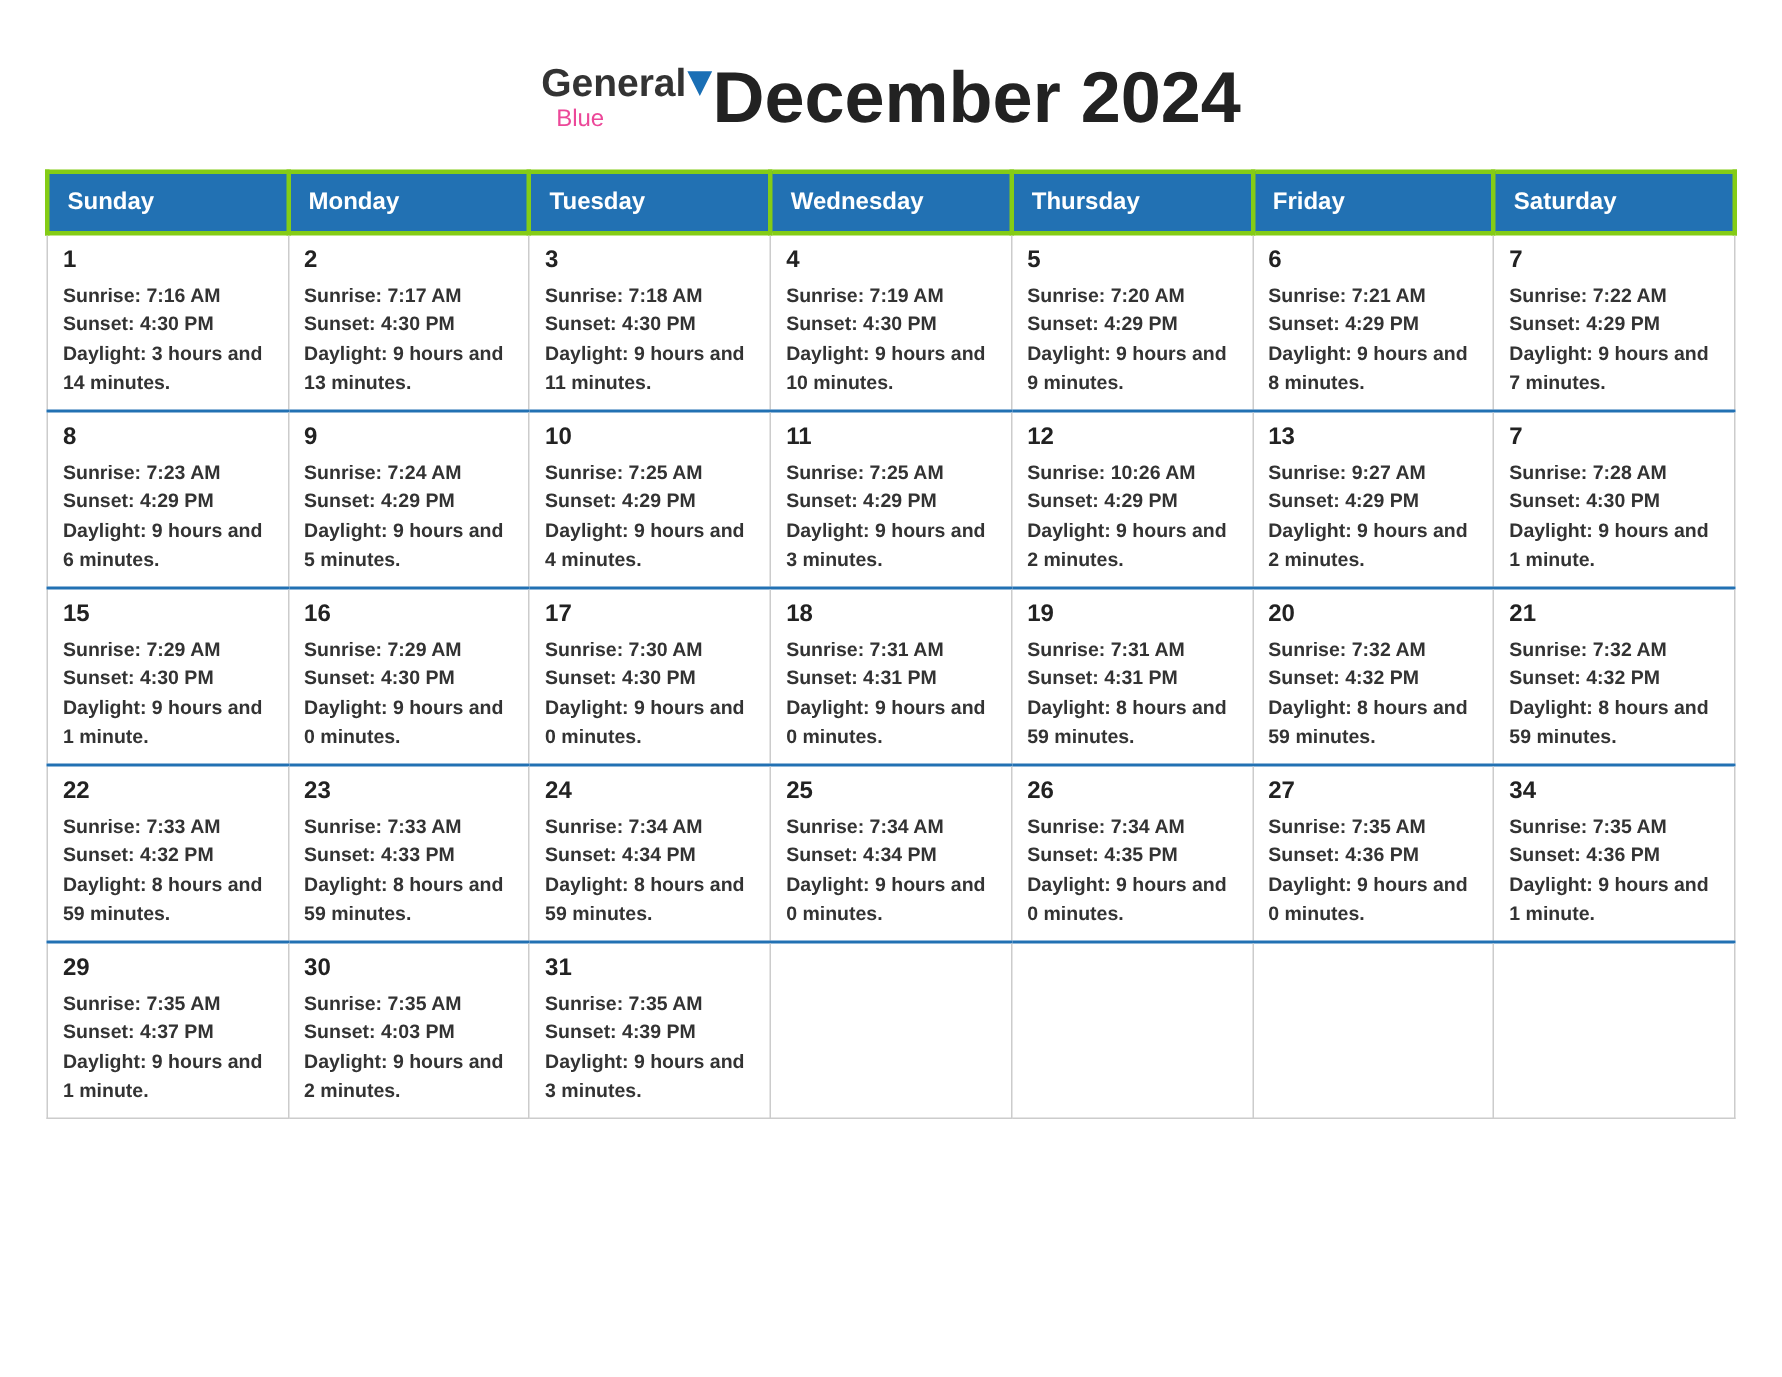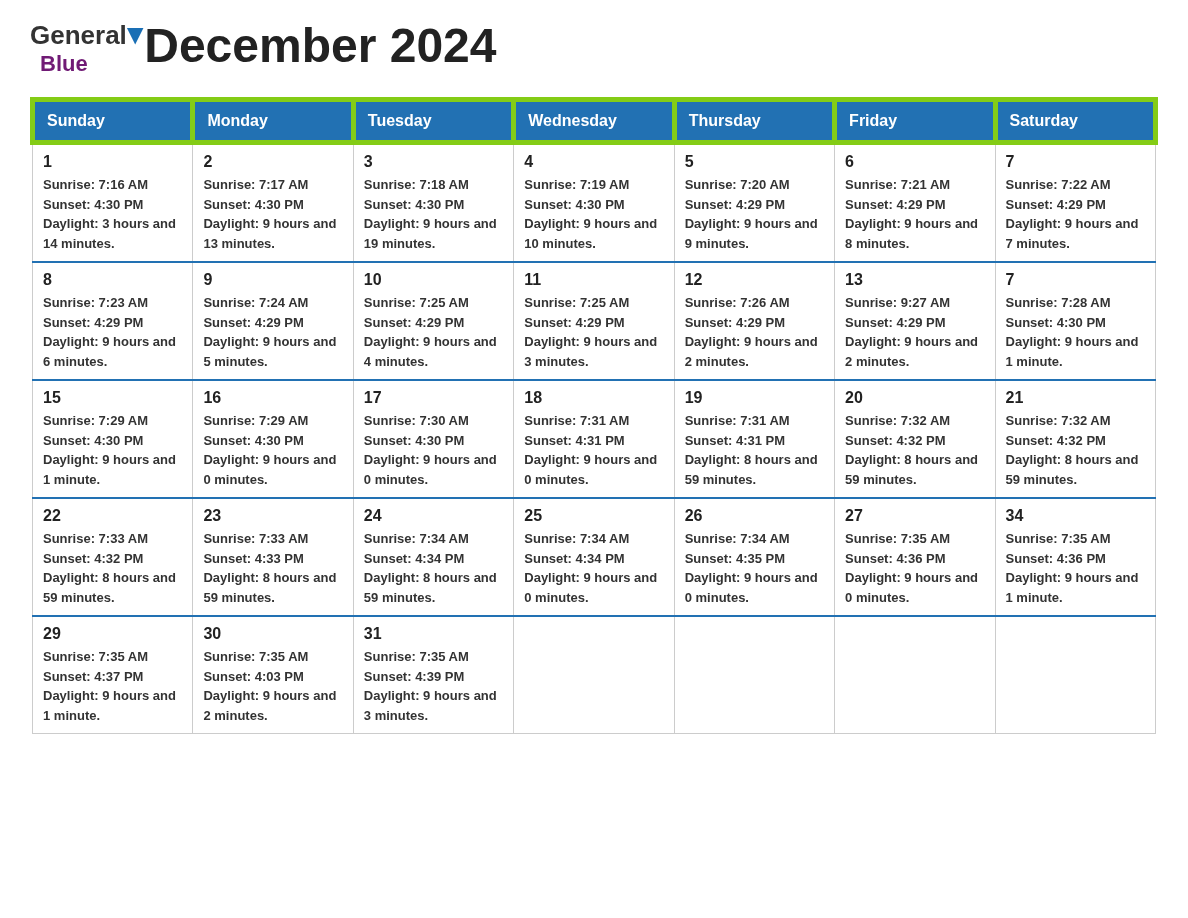--- a/index.html
+++ b/index.html
@@ -5,23 +5,24 @@
     * { margin: 0; padding: 0; box-sizing: border-box; }
     body {
       background: #fff;
       font-family: Arial, sans-serif;
       width: 1188px;
       min-height: 918px;
       padding: 20px 30px;
     }
     .header {
       display: flex;
-      justify-content: flex-start;
+      justify-content: center;
       align-items: flex-start;
       margin-bottom: 20px;
+      margin-top: 20px;
     }
     .logo {
       display: flex;
       flex-direction: column;
       align-items: flex-start;
     }
     .title-section {
       text-align: right;
     }
     .month-title {
@@ -40,21 +41,21 @@
       border-collapse: collapse;
       border: 1px solid #ccc;
     }
     .calendar-table thead tr th {
       background-color: #2271b3;
       color: #fff;
       font-size: 16px;
       font-weight: bold;
       padding: 10px 12px;
       text-align: left;
-      border: 5px solid #84cc16;
+      border: 3px solid #84cc16;
     }
     .calendar-table tbody tr td {
       vertical-align: top;
       padding: 8px 10px;
       border: 1px solid #ccc;
       border-top: 2px solid #2271b3;
       width: 14.28%;
       font-size: 13px;
       color: #333;
       min-height: 100px;
@@ -87,23 +88,23 @@
     }
     .logo-line1 {
       font-size: 26px;
       font-weight: bold;
       color: #333;
     }
     .logo-line1 .blue-part {
       color: #1a6fb5;
     }
     .logo-line2 {
-      color: #701a75;
-      font-size: 22px;
-      font-weight: bold;
+      color: #ec4899;
+      font-size: 16px;
+      font-weight: normal;
       margin-left: 10px;
     }
   </style>
 </head>
 <body>
 
 <div class="header">
   <div class="logo">
     <div class="logo-wrapper">
       <div class="logo-text">
@@ -148,21 +149,21 @@
           <span>Sunrise: 7:17 AM</span><br>
           <span>Sunset: 4:30 PM</span><br>
           <span>Daylight: 9 hours and 13 minutes.</span>
         </div>
       </td>
         <td>
         <span class="day-number">3</span>
         <div class="day-info">
           <span>Sunrise: 7:18 AM</span><br>
           <span>Sunset: 4:30 PM</span><br>
-          <span>Daylight: 9 hours and 19 minutes.</span>
+          <span>Daylight: 9 hours and 11 minutes.</span>
         </div>
       </td>
         <td>
         <span class="day-number">4</span>
         <div class="day-info">
           <span>Sunrise: 7:19 AM</span><br>
           <span>Sunset: 4:30 PM</span><br>
           <span>Daylight: 9 hours and 10 minutes.</span>
         </div>
       </td>
@@ -220,21 +221,21 @@
         <span class="day-number">11</span>
         <div class="day-info">
           <span>Sunrise: 7:25 AM</span><br>
           <span>Sunset: 4:29 PM</span><br>
           <span>Daylight: 9 hours and 3 minutes.</span>
         </div>
       </td>
         <td>
         <span class="day-number">12</span>
         <div class="day-info">
-          <span>Sunrise: 7:26 AM</span><br>
+          <span>Sunrise: 10:26 AM</span><br>
           <span>Sunset: 4:29 PM</span><br>
           <span>Daylight: 9 hours and 2 minutes.</span>
         </div>
       </td>
         <td>
         <span class="day-number">13</span>
         <div class="day-info">
           <span>Sunrise: 9:27 AM</span><br>
           <span>Sunset: 4:29 PM</span><br>
           <span>Daylight: 9 hours and 2 minutes.</span>

